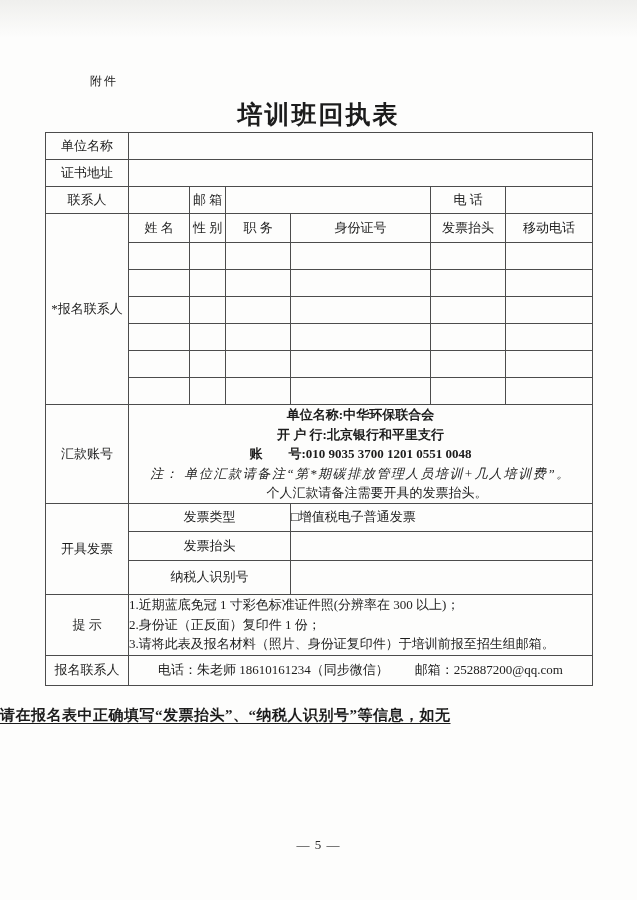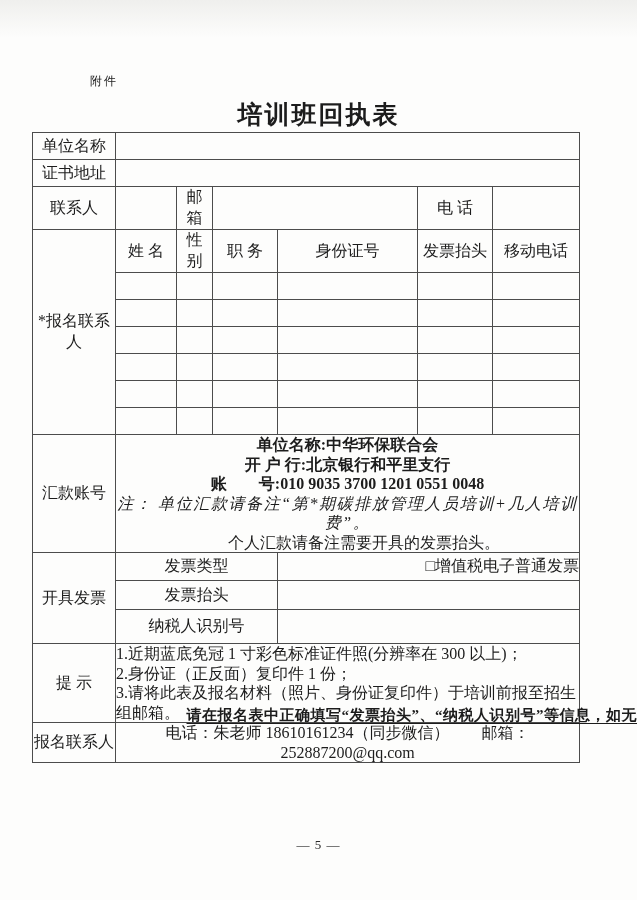--- a/index.html
+++ b/index.html
@@ -17,44 +17,44 @@
   }
   .attachment{
     position:absolute;left:90px;top:73px;
     font-size:12px;letter-spacing:2px;
   }
   .doc-title{
     position:absolute;left:0;right:0;top:98px;
     text-align:center;font-size:25px;font-weight:bold;letter-spacing:2px;
   }
   table.form{
-    position:absolute;left:32px;top:132px;
+    position:absolute;left:45px;top:132px;
     width:547px;border-collapse:collapse;table-layout:fixed;
-    font-size:16px;
+    font-size:13px;
   }
   table.form td,table.form th{
     border:1px solid #4c4c4c;
     padding:0;vertical-align:middle;
     font-weight:normal;overflow:hidden;
   }
   .lbl{text-align:center;}
   .cellpad{padding:2px 7px;text-align:center;}
   .r27{height:27px}.r28{height:28px}.r29{height:29px}
   .r34{height:34px}.r30{height:30px}
   .remit-row{height:98px}
   .tips-row{height:61px}
   .remit{padding:3px 8px;line-height:19.5px;text-align:center;}
   .remit .b{font-weight:bold;}
   .remit .note1{letter-spacing:1.6px;font-style:italic;}
   .remit .note2{padding-left:33px;}
   .tipbox{padding:2px 8px;line-height:19.5px;}
-  .invoice-val{text-align:right;}
+  .invoice-val{text-align:left;}
   .footer-warning{
     position:absolute;left:0;right:0;top:702px;
-    text-align:right;font-size:15px;font-weight:bold;line-height:26px;
+    text-align:left;font-size:15px;font-weight:bold;line-height:26px;
     letter-spacing:0.5px;
   }
   .footer-warning .u{text-decoration:underline;text-underline-offset:3px;}
   .page-number{
     position:absolute;left:0;right:0;top:837px;
     text-align:center;font-size:13px;letter-spacing:1px;color:#2a2a2a;
   }
 </style>
 </head>
 <body>

